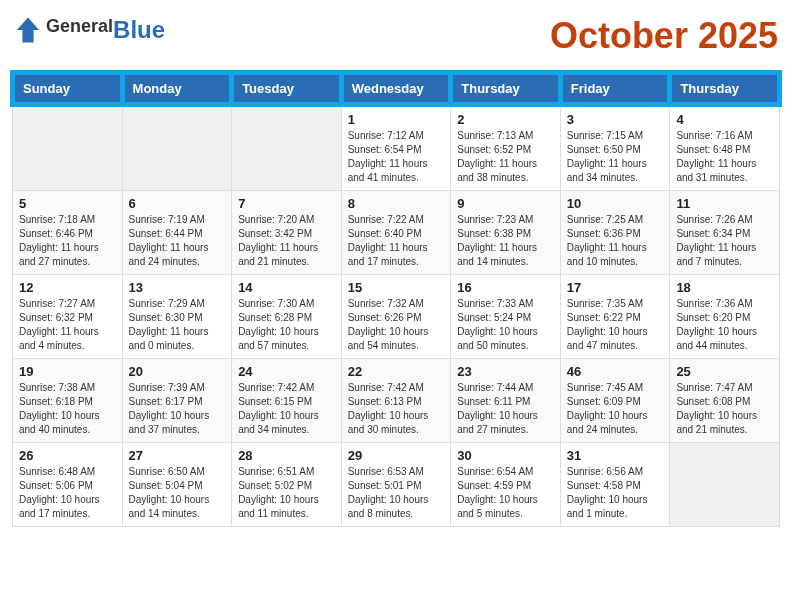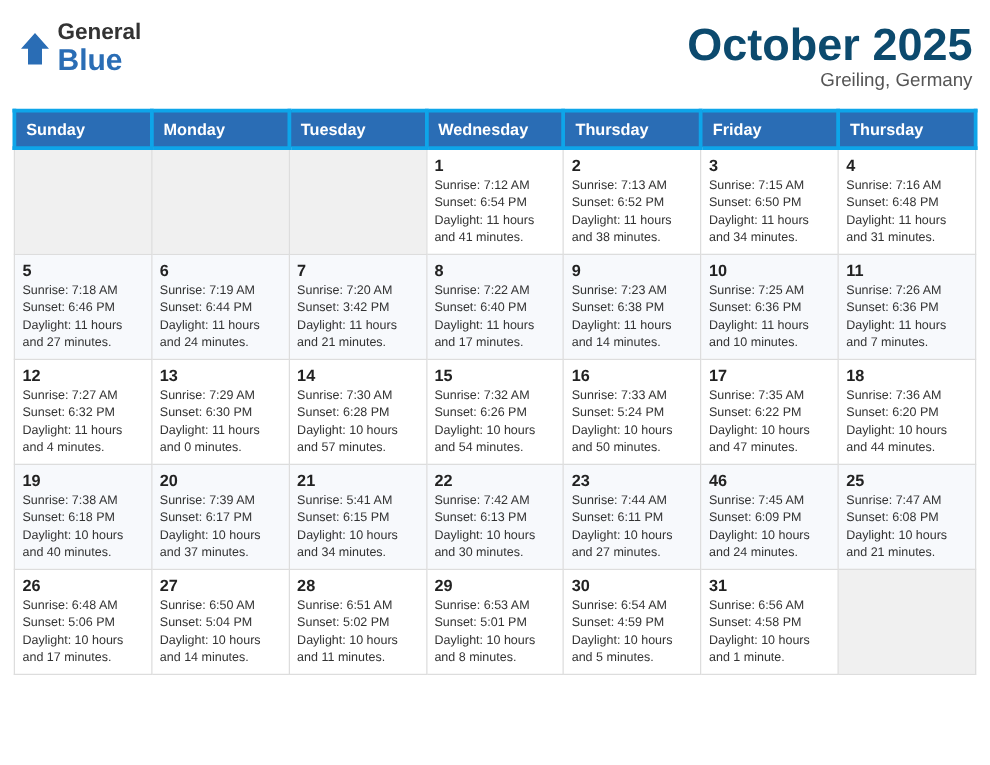--- a/index.html
+++ b/index.html
@@ -16,21 +16,21 @@
       align-items: flex-start;
       margin-bottom: 8px;
       padding: 6px 4px;
     }
     .logo {
       display: flex;
       align-items: center;
     }
     .logo-text {
       display: flex;
-      flex-direction: column;
+      flex-direction: row;
       line-height: 1.1;
       justify-content: center;
     }
     .logo-general {
       font-size: 18px;
       font-weight: bold;
       color: #333;
     }
     .logo-blue {
       font-size: 24px;
@@ -41,40 +41,40 @@
       width: 28px;
       height: 28px;
       margin-right: 4px;
     }
     .title-section {
       text-align: right;
     }
     .month-title {
       font-size: 36px;
       font-weight: bold;
-      color: #0c4a6e;
+      color: #c2410c;
       line-height: 1.1;
     }
     .subtitle {
       font-size: 15px;
       color: #555;
     }
     .calendar {
       width: 100%;
       border-collapse: collapse;
       border: 1px solid #ccc;
     }
     .calendar th {
       background-color: #2a6db5;
       color: #fff;
       text-align: left;
       padding: 6px 8px;
       font-size: 13px;
       font-weight: bold;
-      border: 3px solid #0ea5e9;
+      border: 5px solid #0ea5e9;
     }
     .calendar td {
       vertical-align: top;
       padding: 5px 6px;
       border: 1px solid #ddd;
       width: 14.28%;
       min-height: 80px;
       background: #fff;
     }
     .calendar tr:nth-child(even) td {
@@ -104,21 +104,20 @@
     <svg class="logo-icon" viewBox="0 0 40 40">
       <polygon points="20,2 36,20 28,20 28,38 12,38 12,20 4,20" fill="#2a6db5"></polygon>
     </svg>
     <div class="logo-text">
       <span class="logo-general">General</span>
       <span class="logo-blue">Blue</span>
     </div>
   </div>
   <div class="title-section">
     <div class="month-title">October 2025</div>
-    <div class="subtitle">Greiling, Germany</div>
   </div>
 </div>
 
 <table class="calendar">
   <thead>
     <tr>
     <th>Sunday</th>
         <th>Monday</th>
         <th>Tuesday</th>
         <th>Wednesday</th>
@@ -200,21 +199,21 @@
         <td>
           <span class="day-number">10</span>
           <div class="day-info">Sunrise: 7:25 AM
 Sunset: 6:36 PM
 Daylight: 11 hours
 and 10 minutes.</div>
         </td>
         <td>
           <span class="day-number">11</span>
           <div class="day-info">Sunrise: 7:26 AM
-Sunset: 6:36 PM
+Sunset: 6:34 PM
 Daylight: 11 hours
 and 7 minutes.</div>
         </td>
       </tr>
       <tr>
         <td>
           <span class="day-number">12</span>
           <div class="day-info">Sunrise: 7:27 AM
 Sunset: 6:32 PM
 Daylight: 11 hours
@@ -272,22 +271,22 @@
 and 40 minutes.</div>
         </td>
         <td>
           <span class="day-number">20</span>
           <div class="day-info">Sunrise: 7:39 AM
 Sunset: 6:17 PM
 Daylight: 10 hours
 and 37 minutes.</div>
         </td>
         <td>
-          <span class="day-number">21</span>
-          <div class="day-info">Sunrise: 5:41 AM
+          <span class="day-number">24</span>
+          <div class="day-info">Sunrise: 7:42 AM
 Sunset: 6:15 PM
 Daylight: 10 hours
 and 34 minutes.</div>
         </td>
         <td>
           <span class="day-number">22</span>
           <div class="day-info">Sunrise: 7:42 AM
 Sunset: 6:13 PM
 Daylight: 10 hours
 and 30 minutes.</div>

